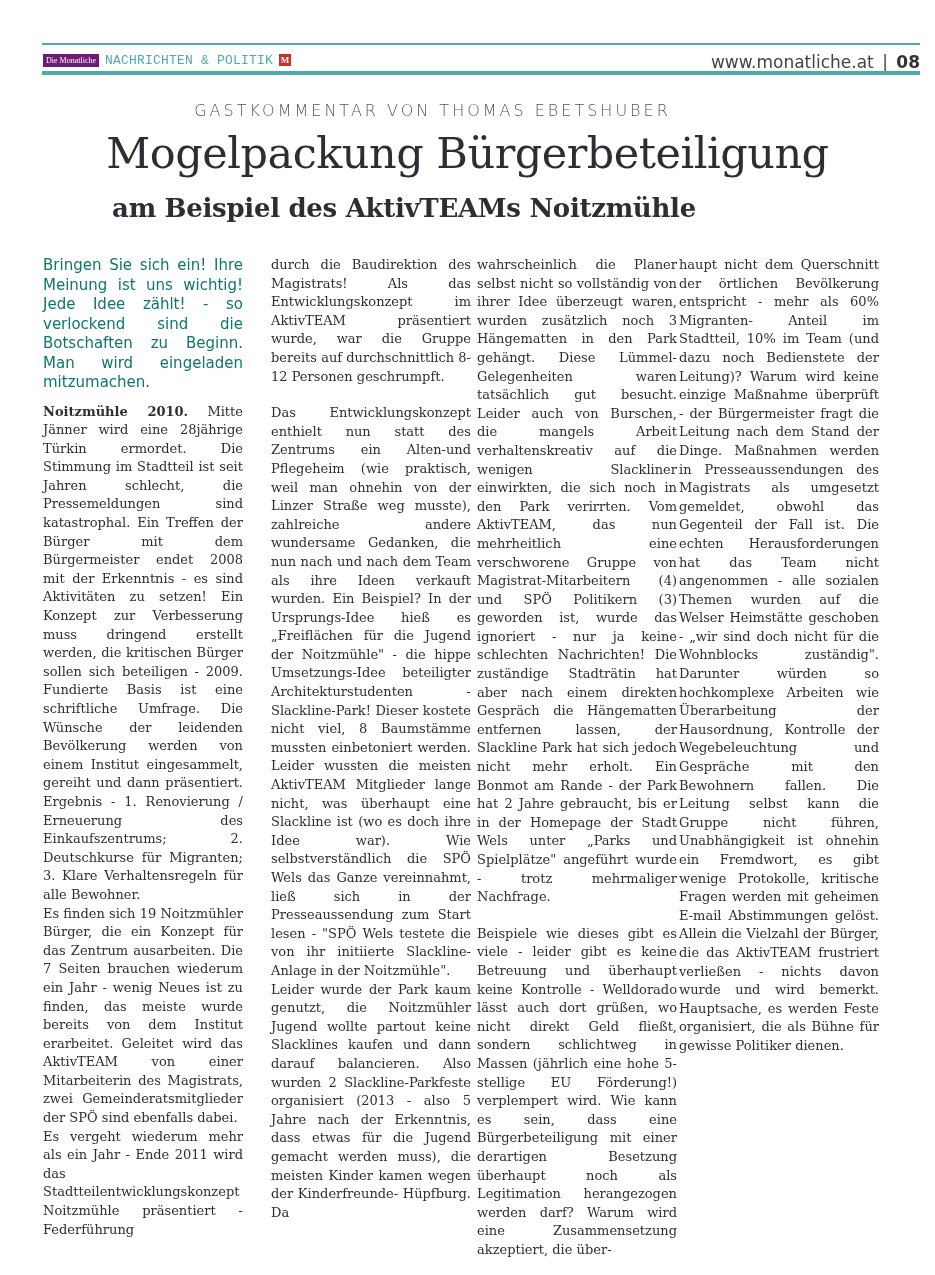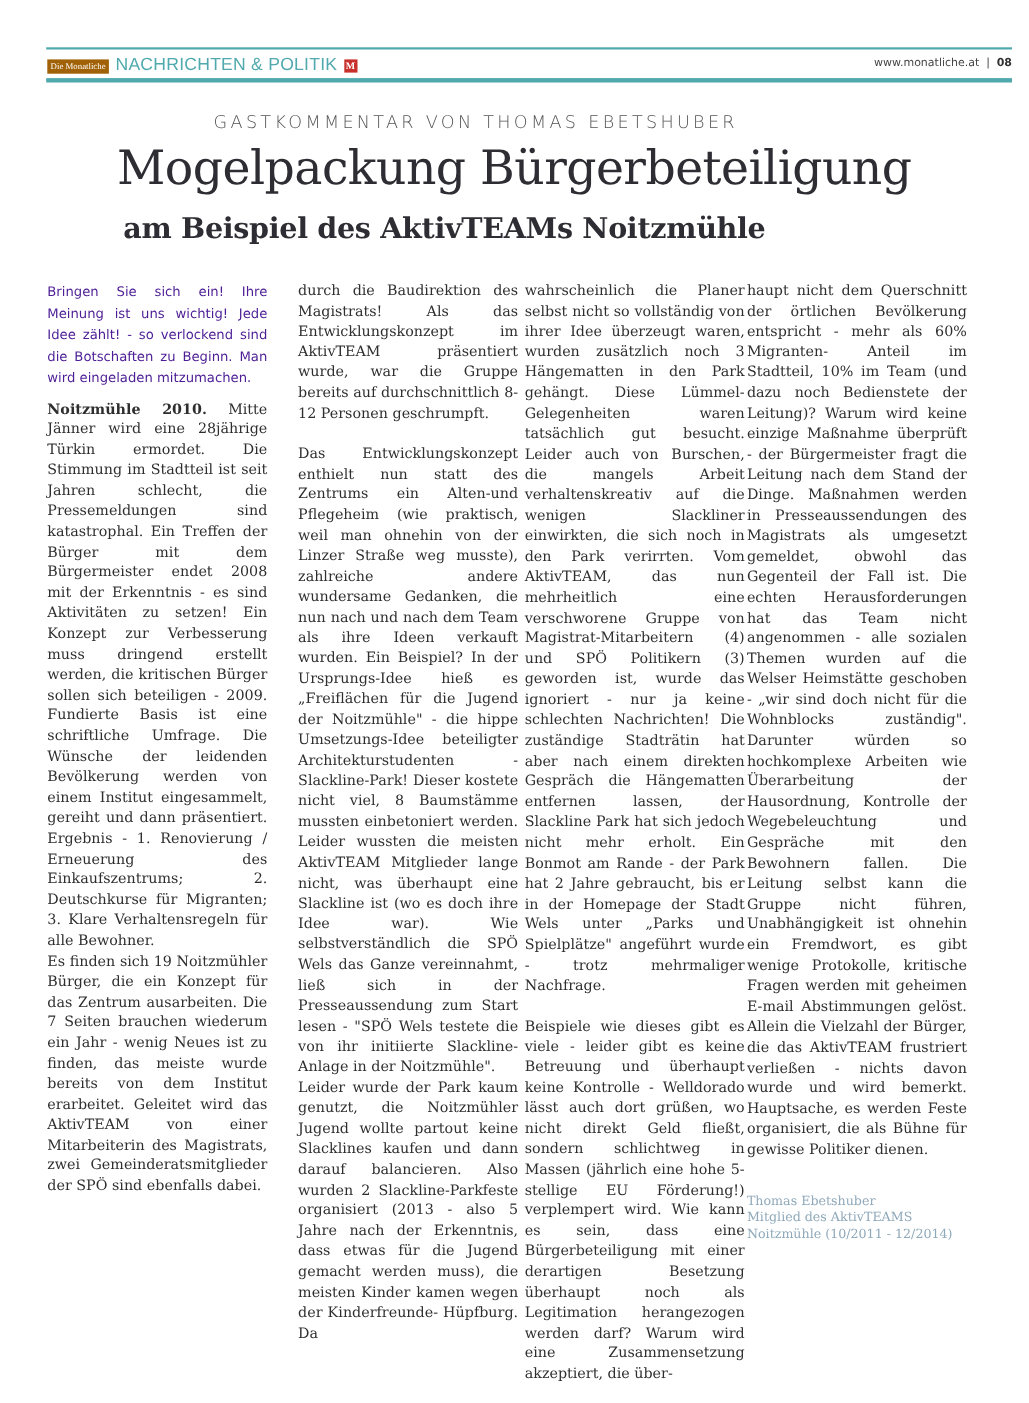--- a/index.html
+++ b/index.html
@@ -1,37 +1,37 @@
 <!DOCTYPE html>
 <html><head>
 <meta charset="utf-8">
 <style>
   html, body { margin: 0; padding: 0; background: #ffffff; }
   body { width: 935px; height: 1275px; position: relative; overflow: hidden; }
   .topline { position: absolute; left: 42px; top: 43px; width: 878px; height: 2px; background: #4fa9ad; }
   .bottomline { position: absolute; left: 42px; top: 71px; width: 878px; height: 4px; background: #4fa9ad; }
   .header-left { position: absolute; left: 43px; top: 53px; height: 14px; display: flex; align-items: center; gap: 6px; }
-  .brand-badge { background: #a16207; color: #fff; font-family: "Liberation Serif", serif; font-size: 8px; padding: 1px 3px; line-height: 11px; }
-  .section-label { color: #4fa9ad; font-family: Liberation Sans, sans-serif; font-size: 16px; letter-spacing: 0.2px; }
+  .brand-badge { background: #701a75; color: #fff; font-family: "Liberation Serif", serif; font-size: 8px; padding: 1px 3px; line-height: 11px; }
+  .section-label { color: #4fa9ad; font-family: Liberation Mono, monospace; font-size: 13px; letter-spacing: 0.2px; }
   .m-badge { background: #c8302c; color: #fff; font-family: "Liberation Serif", serif; font-weight: bold; font-size: 9px; width: 12px; height: 12px; line-height: 12px; text-align: center; }
-  .header-right { position: absolute; right: 15px; top: 52px; font-family: "DejaVu Sans", sans-serif; font-size: 10px; color: #444; }
+  .header-right { position: absolute; right: 15px; top: 52px; font-family: "DejaVu Sans", sans-serif; font-size: 17px; color: #444; }
   .header-right .sep { margin: 0 3px; }
   .header-right .page { font-weight: bold; color: #333; }
   .kicker { position: absolute; left: 0; width: 865px; top: 101px; text-align: center; font-family: "DejaVu Sans", sans-serif; font-size: 16px; letter-spacing: 3px; color: #555; font-weight: 300; }
   .title { position: absolute; left: 0; width: 935px; top: 128px; text-align: center; font-family: "DejaVu Serif", serif; font-size: 43px; color: #2d2d33; letter-spacing: -0.5px; font-weight: normal; }
   .subtitle { position: absolute; left: 0; width: 808px; top: 193px; text-align: center; font-family: "DejaVu Serif", serif; font-size: 26px; color: #2d2d33; letter-spacing: -0.3px; }
   .columns { position: absolute; top: 256px; left: 43px; width: 850px; height: 1000px; }
   .col { position: absolute; top: 0; width: 200px; font-family: "DejaVu Serif", serif; font-size: 13px; line-height: 18.6px; color: #2e2e2e; text-align: justify; hyphens: manual; }
   .col1 { left: 0; }
   .col2 { left: 228px; }
   .col3 { left: 434px; }
   .col4 { left: 636px; }
   .col p { margin: 0; }
   .col .gap { height: 18px; }
-  .lead { font-family: "DejaVu Sans", sans-serif; font-size: 12px; line-height: 19.5px; color: #4c1d95; margin: 0 0 10px 0 !important; }
+  .lead { font-family: "DejaVu Sans", sans-serif; font-size: 15px; line-height: 19.5px; color: #0f766e; margin: 0 0 10px 0 !important; }
   .dateline { font-weight: bold; }
   .endmark { display: inline-block; width: 9px; height: 9px; background: #a9cfd1; margin-left: 4px; vertical-align: middle; }
   .author-note { color: #8fa9ba; font-size: 11.5px; line-height: 15px; margin-top: 10px !important; text-align: left; }
 </style>
 </head>
 <body>
 
 <div class="topline"></div>
 
 <div class="header-left">
@@ -50,36 +50,33 @@
 
 <div class="kicker">GASTKOMMENTAR VON THOMAS EBETSHUBER</div>
 <h1 class="title" style="margin:0;">Mogelpackung Bürgerbeteiligung</h1>
 <h2 class="subtitle" style="margin:0;">am Beispiel des AktivTEAMs Noitzmühle</h2>
 
 <div class="columns">
   <div class="col col1">
     <p class="lead">Bringen Sie sich ein! Ihre Meinung ist uns wichtig! Jede Idee zählt! - so verlockend sind die Botschaften zu Beginn. Man wird eingeladen mitzumachen.</p>
     <p><span class="dateline">Noitzmühle 2010.</span><span> Mitte Jänner wird eine 28jährige Türkin ermordet. Die Stimmung im Stadtteil ist seit Jahren schlecht, die Pressemeldungen sind katastrophal. Ein Treffen der Bürger mit dem Bürgermeister endet 2008 mit der Erkenntnis - es sind Aktivitäten zu setzen! Ein Konzept zur Verbesserung muss dringend erstellt werden, die kritischen Bürger sollen sich beteiligen - 2009. Fundierte Basis ist eine schriftliche Umfrage. Die Wünsche der leidenden Bevölkerung werden von einem Institut eingesammelt, gereiht und dann präsentiert. Ergebnis - 1. Renovierung / Erneuerung des Einkaufszentrums; 2. Deutschkurse für Migranten; 3. Klare Verhaltensregeln für alle Bewohner.</span></p>
     <p>Es finden sich 19 Noitzmühler Bürger, die ein Konzept für das Zentrum ausarbeiten. Die 7 Seiten brauchen wiederum ein Jahr - wenig Neues ist zu finden, das meiste wurde bereits von dem Institut erarbeitet. Geleitet wird das AktivTEAM von einer Mitarbeiterin des Magistrats, zwei Gemeinderatsmitglieder der SPÖ sind ebenfalls dabei.</p>
+    <p>Es vergeht wiederum mehr als ein Jahr - Ende 2011 wird das Stadtteilentwicklungskonzept Noitzmühle präsentiert - Federführung</p>
   </div>
 
   <div class="col col2">
     <p>durch die Baudirektion des Magistrats! Als das Entwicklungskonzept im AktivTEAM präsentiert wurde, war die Gruppe bereits auf durchschnittlich 8-12 Personen geschrumpft.</p>
     <div class="gap"></div>
     <p>Das Entwicklungskonzept enthielt nun statt des Zentrums ein Alten-und Pflegeheim (wie praktisch, weil man ohnehin von der Linzer Straße weg musste), zahlreiche andere wundersame Gedanken, die nun nach und nach dem Team als ihre Ideen verkauft wurden. Ein Beispiel? In der Ursprungs-Idee hieß es „Freiflächen für die Jugend der Noitzmühle" - die hippe Umsetzungs-Idee beteiligter Architekturstudenten - Slackline-Park! Dieser kostete nicht viel, 8 Baumstämme mussten einbetoniert werden. Leider wussten die meisten AktivTEAM Mitglieder lange nicht, was überhaupt eine Slackline ist (wo es doch ihre Idee war). Wie selbstverständlich die SPÖ Wels das Ganze vereinnahmt, ließ sich in der Presseaussendung zum Start lesen - "SPÖ Wels testete die von ihr initiierte Slackline-Anlage in der Noitzmühle".</p>
     <p>Leider wurde der Park kaum genutzt, die Noitzmühler Jugend wollte partout keine Slacklines kaufen und dann darauf balancieren. Also wurden 2 Slackline-Parkfeste organisiert (2013 - also 5 Jahre nach der Erkenntnis, dass etwas für die Jugend gemacht werden muss), die meisten Kinder kamen wegen der Kinderfreunde- Hüpfburg. Da</p>
   </div>
 
   <div class="col col3">
     <p>wahrscheinlich die Planer selbst nicht so vollständig von ihrer Idee überzeugt waren, wurden zusätzlich noch 3 Hängematten in den Park gehängt. Diese Lümmel-Gelegenheiten waren tatsächlich gut besucht. Leider auch von Burschen, die mangels Arbeit verhaltenskreativ auf die wenigen Slackliner einwirkten, die sich noch in den Park verirrten. Vom AktivTEAM, das nun mehrheitlich eine verschworene Gruppe von Magistrat-Mitarbeitern (4) und SPÖ Politikern (3) geworden ist, wurde das ignoriert - nur ja keine schlechten Nachrichten! Die zuständige Stadträtin hat aber nach einem direkten Gespräch die Hängematten entfernen lassen, der Slackline Park hat sich jedoch nicht mehr erholt. Ein Bonmot am Rande - der Park hat 2 Jahre gebraucht, bis er in der Homepage der Stadt Wels unter „Parks und Spielplätze" angeführt wurde - trotz mehrmaliger Nachfrage.</p>
     <div class="gap"></div>
     <p>Beispiele wie dieses gibt es viele - leider gibt es keine Betreuung und überhaupt keine Kontrolle - Welldorado lässt auch dort grüßen, wo nicht direkt Geld fließt, sondern schlichtweg in Massen (jährlich eine hohe 5-stellige EU Förderung!) verplempert wird. Wie kann es sein, dass eine Bürgerbeteiligung mit einer derartigen Besetzung überhaupt noch als Legitimation herangezogen werden darf? Warum wird eine Zusammensetzung akzeptiert, die über-</p>
   </div>
 
   <div class="col col4">
     <p>haupt nicht dem Querschnitt der örtlichen Bevölkerung entspricht - mehr als 60% Migranten- Anteil im Stadtteil, 10% im Team (und dazu noch Bedienstete der Leitung)? Warum wird keine einzige Maßnahme überprüft - der Bürgermeister fragt die Leitung nach dem Stand der Dinge. Maßnahmen werden in Presseaussendungen des Magistrats als umgesetzt gemeldet, obwohl das Gegenteil der Fall ist. Die echten Herausforderungen hat das Team nicht angenommen - alle sozialen Themen wurden auf die Welser Heimstätte geschoben - „wir sind doch nicht für die Wohnblocks zuständig". Darunter würden so hochkomplexe Arbeiten wie Überarbeitung der Hausordnung, Kontrolle der Wegebeleuchtung und Gespräche mit den Bewohnern fallen. Die Leitung selbst kann die Gruppe nicht führen, Unabhängigkeit ist ohnehin ein Fremdwort, es gibt wenige Protokolle, kritische Fragen werden mit geheimen E-mail Abstimmungen gelöst. Allein die Vielzahl der Bürger, die das AktivTEAM frustriert verließen - nichts davon wurde und wird bemerkt. Hauptsache, es werden Feste organisiert, die als Bühne für gewisse Politiker dienen.</p>
     <div class="gap"></div>
-    <p class="author-note">
-      <span>Thomas Ebetshuber</span><br>
-      <span>Mitglied des AktivTEAMS Noitzmühle (10/2011 - 12/2014)</span>
-    </p>
   </div>
 </div>
 
 </body></html>

